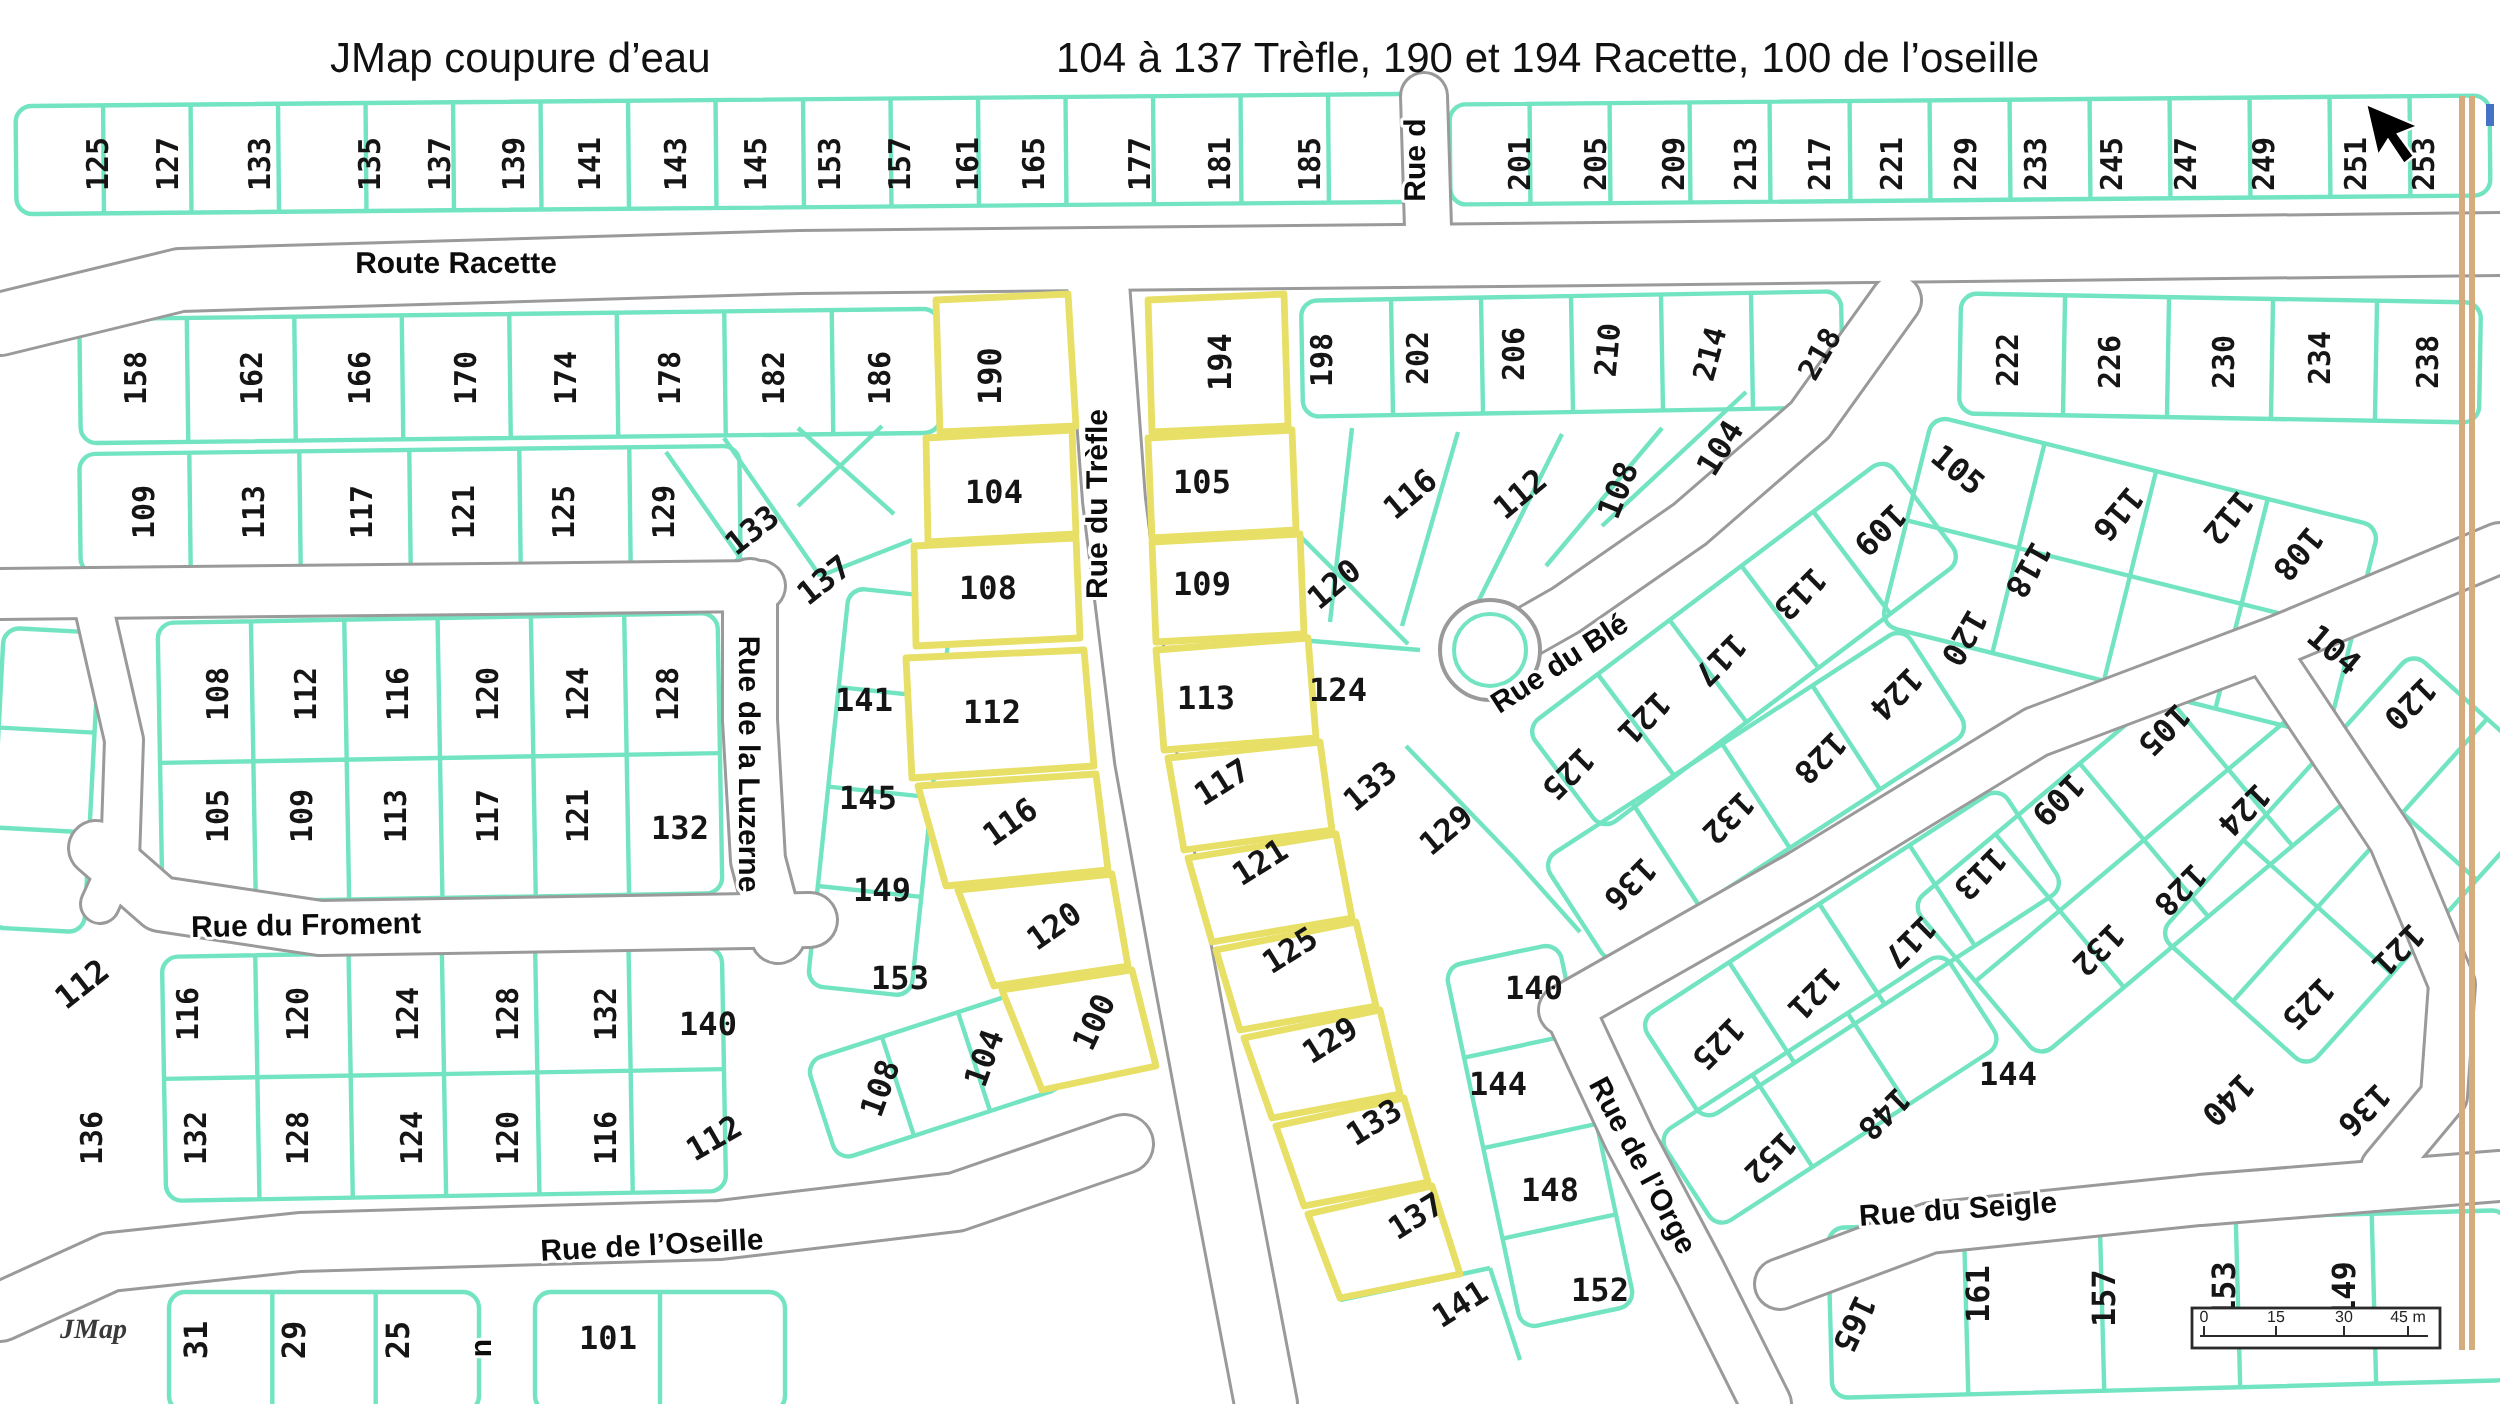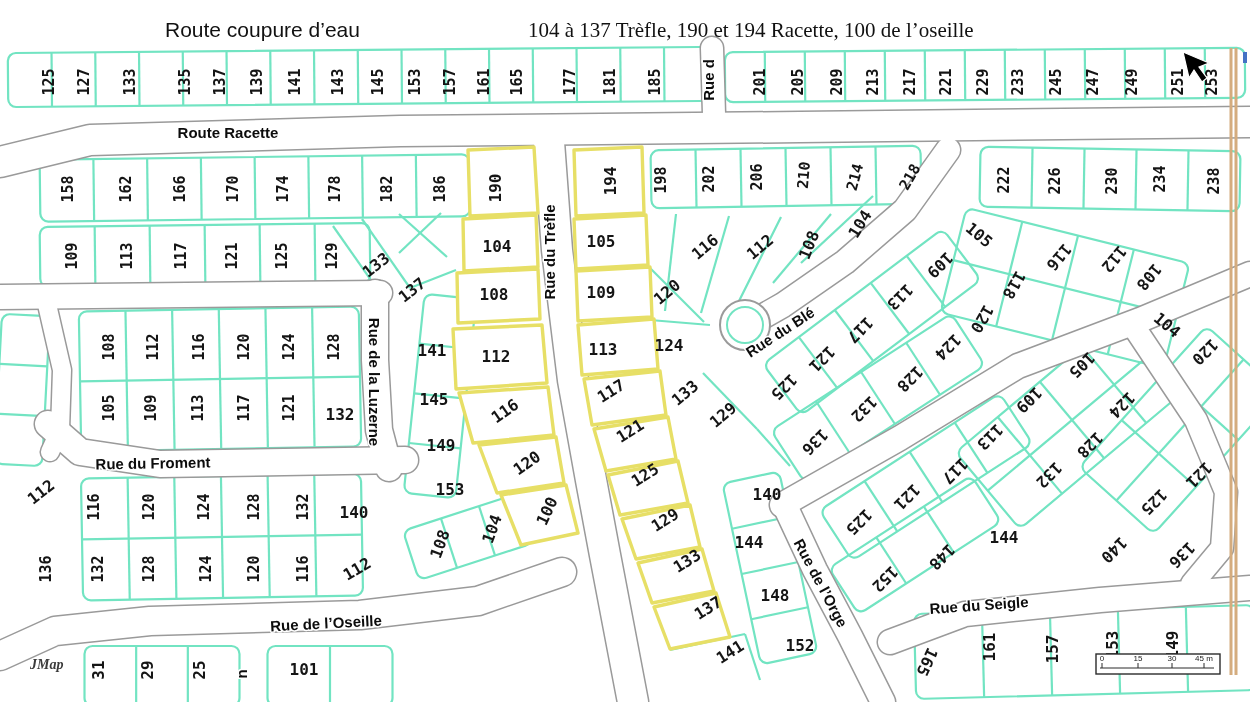--- a/index.html
+++ b/index.html
@@ -1,34 +1,34 @@
 <!DOCTYPE html>
 <html><head>
 <meta charset="utf-8">
 <style>
   html,body{margin:0;padding:0;background:#fff;}
   #viewport{position:relative;width:1250px;height:702px;overflow:hidden;background:#fff;
             font-family:"Liberation Sans",sans-serif;}
   #titles{position:absolute;top:0;left:0;width:100%;height:48px;z-index:5;}
   .title{position:absolute;top:18px;font-size:21px;color:#111;white-space:nowrap;}
   #title-left{left:165px;}
-  #title-right{left:528px;font-family:Liberation Serif, serif;}
+  #title-right{left:528px;}
   #map-svg{position:absolute;top:0;left:0;}
   .num{font-family:"DejaVu Sans Mono",monospace;font-weight:bold;fill:#151515;}
   .street{font-family:"Liberation Sans",sans-serif;font-weight:bold;font-size:15px;fill:#0c0c0c;
           stroke:#ffffff;stroke-width:3px;paint-order:stroke;stroke-linejoin:round;}
   .wm{font-family:"Liberation Serif",serif;font-style:italic;font-weight:bold;font-size:14px;fill:#3a3a3a;}
   .scaletxt{font-family:"Liberation Sans",sans-serif;font-size:8px;fill:#222;}
 </style>
 </head>
 <body>
 
 <div id="viewport">
   <div id="titles">
-    <div id="title-left" class="title">Route coupure d’eau</div>
+    <div id="title-left" class="title">JMap coupure d’eau</div>
     <div id="title-right" class="title">104 à 137 Trèfle, 190 et 194 Racette, 100 de l’oseille</div>
   </div>
   <svg id="map-svg" width="1250" height="702" viewBox="0 0 1250 702" xmlns="http://www.w3.org/2000/svg">
       <g transform="rotate(-0.5 358 77)" fill="none" stroke="#72E4C2" stroke-width="2.2">
         <rect x="8" y="50" width="700" height="54" rx="8"></rect>
         <line x1="51.75" y1="50" x2="51.75" y2="104"></line>
         <line x1="95.5" y1="50" x2="95.5" y2="104"></line>
         <line x1="139.25" y1="50" x2="139.25" y2="104"></line>
         <line x1="183" y1="50" x2="183" y2="104"></line>
         <line x1="226.75" y1="50" x2="226.75" y2="104"></line>

